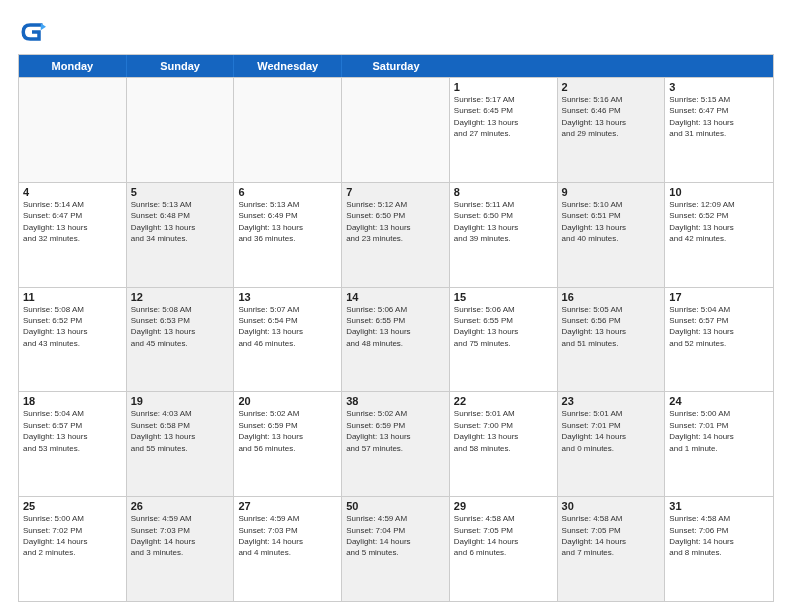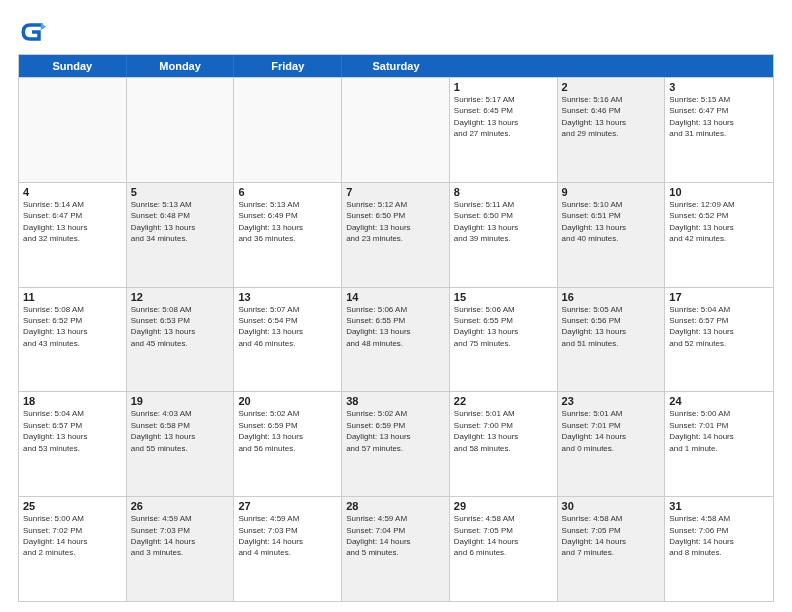--- a/index.html
+++ b/index.html
@@ -134,23 +134,23 @@
       </div>
     </div>
     <div class="title-block">
       <div class="month-title"></div>
       <div class="location"></div>
     </div>
   </div>
 
   <div class="calendar">
     <div class="cal-header">
-    <div class="cal-header-cell">Sunday</div>
-        <div class="cal-header-cell">Monday</div>
-        <div class="cal-header-cell">Friday</div>
+    <div class="cal-header-cell">Monday</div>
+        <div class="cal-header-cell">Sunday</div>
+        <div class="cal-header-cell">Wednesday</div>
         <div class="cal-header-cell">Saturday</div>
       </div>
     <div class="cal-body">
     <div class="cal-row">
           <div class="cal-cell empty"></div>
           <div class="cal-cell empty"></div>
           <div class="cal-cell empty"></div>
           <div class="cal-cell empty"></div>
           <div class="cal-cell">
             <div class="day-number">1</div>
@@ -343,21 +343,21 @@
             <div class="cell-line">and 3 minutes.</div>
           </div>
           <div class="cal-cell">
             <div class="day-number">27</div>
             <div class="cell-line">Sunrise: 4:59 AM</div>
             <div class="cell-line">Sunset: 7:03 PM</div>
             <div class="cell-line">Daylight: 14 hours</div>
             <div class="cell-line">and 4 minutes.</div>
           </div>
           <div class="cal-cell shaded">
-            <div class="day-number">28</div>
+            <div class="day-number">50</div>
             <div class="cell-line">Sunrise: 4:59 AM</div>
             <div class="cell-line">Sunset: 7:04 PM</div>
             <div class="cell-line">Daylight: 14 hours</div>
             <div class="cell-line">and 5 minutes.</div>
           </div>
           <div class="cal-cell">
             <div class="day-number">29</div>
             <div class="cell-line">Sunrise: 4:58 AM</div>
             <div class="cell-line">Sunset: 7:05 PM</div>
             <div class="cell-line">Daylight: 14 hours</div>

